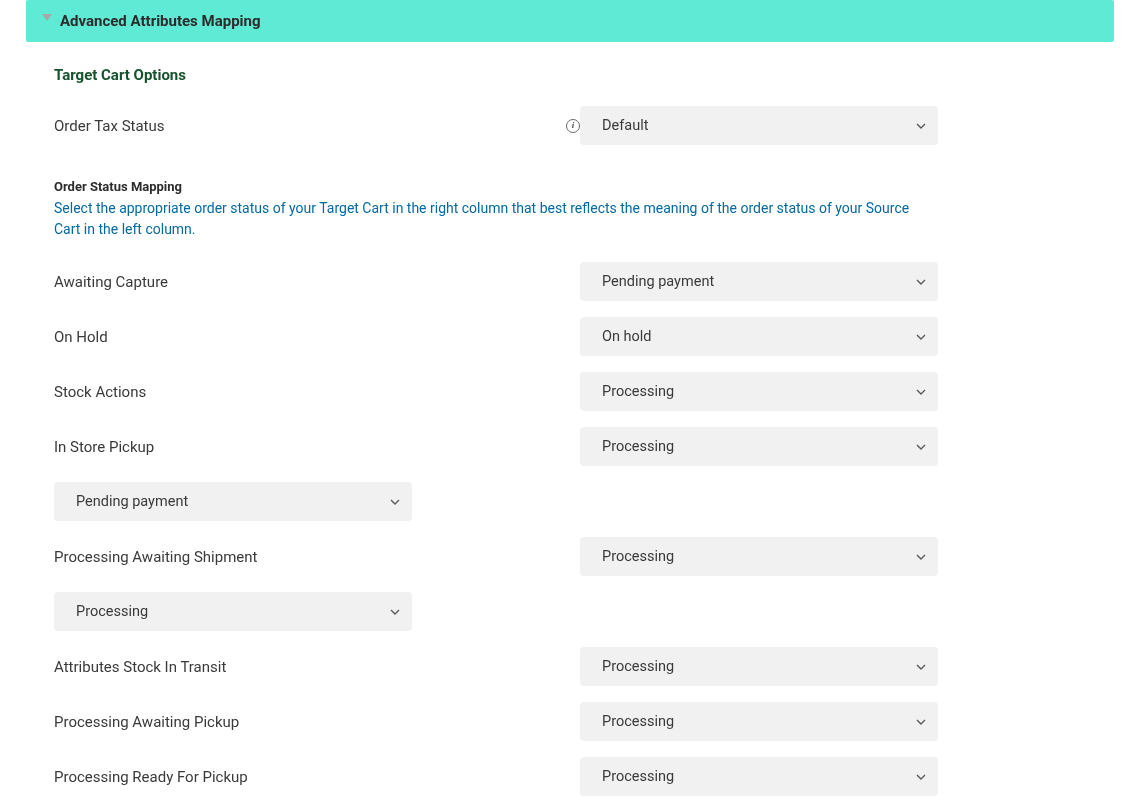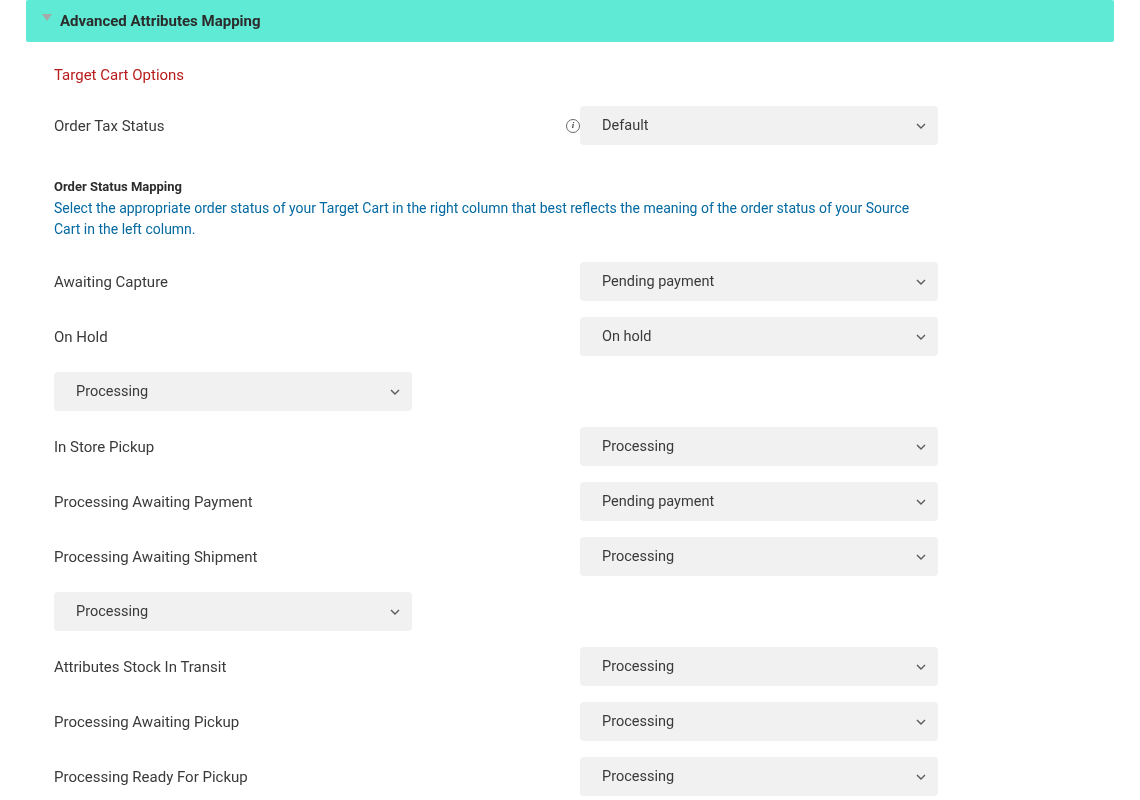--- a/index.html
+++ b/index.html
@@ -36,23 +36,23 @@
     }
     .panel-title {
       font-weight: 700;
       font-size: 15px;
       color: #2c2c2c;
     }
     .panel-body {
       padding: 24px 28px 0 28px;
     }
     .section-heading {
-      font-weight: 400;
+      font-weight: 700;
       font-size: 15px;
-      color: #b91c1c;
+      color: #14532d;
       margin-bottom: 22px;
     }
     .subsection-heading {
       font-weight: 700;
       font-size: 13px;
       color: #2c2c2c;
       margin-bottom: 4px;
     }
     .subsection-desc {
       font-size: 14px;
@@ -175,36 +175,36 @@
           </div>
           <div class="field-row">
             <div class="field-label">
               <span>On Hold</span>
             </div>
             <div class="select-wrap"><select class="select"><option>On hold</option></select><span class="chevron"><svg width="10" height="10" viewBox="0 0 10 10">
                   <polyline points="1,3 5,7 9,3" fill="none" stroke="#5a5a5a" stroke-width="1.4"></polyline>
                 </svg></span></div>
           </div>
           <div class="field-row">
+            <div class="field-label">
+              <span>Stock Actions</span>
+            </div>
             <div class="select-wrap"><select class="select"><option>Processing</option></select><span class="chevron"><svg width="10" height="10" viewBox="0 0 10 10">
                   <polyline points="1,3 5,7 9,3" fill="none" stroke="#5a5a5a" stroke-width="1.4"></polyline>
                 </svg></span></div>
           </div>
           <div class="field-row">
             <div class="field-label">
               <span>In Store Pickup</span>
             </div>
             <div class="select-wrap"><select class="select"><option>Processing</option></select><span class="chevron"><svg width="10" height="10" viewBox="0 0 10 10">
                   <polyline points="1,3 5,7 9,3" fill="none" stroke="#5a5a5a" stroke-width="1.4"></polyline>
                 </svg></span></div>
           </div>
           <div class="field-row">
-            <div class="field-label">
-              <span>Processing Awaiting Payment</span>
-            </div>
             <div class="select-wrap"><select class="select"><option>Pending payment</option></select><span class="chevron"><svg width="10" height="10" viewBox="0 0 10 10">
                   <polyline points="1,3 5,7 9,3" fill="none" stroke="#5a5a5a" stroke-width="1.4"></polyline>
                 </svg></span></div>
           </div>
           <div class="field-row">
             <div class="field-label">
               <span>Processing Awaiting Shipment</span>
             </div>
             <div class="select-wrap"><select class="select"><option>Processing</option></select><span class="chevron"><svg width="10" height="10" viewBox="0 0 10 10">
                   <polyline points="1,3 5,7 9,3" fill="none" stroke="#5a5a5a" stroke-width="1.4"></polyline>

